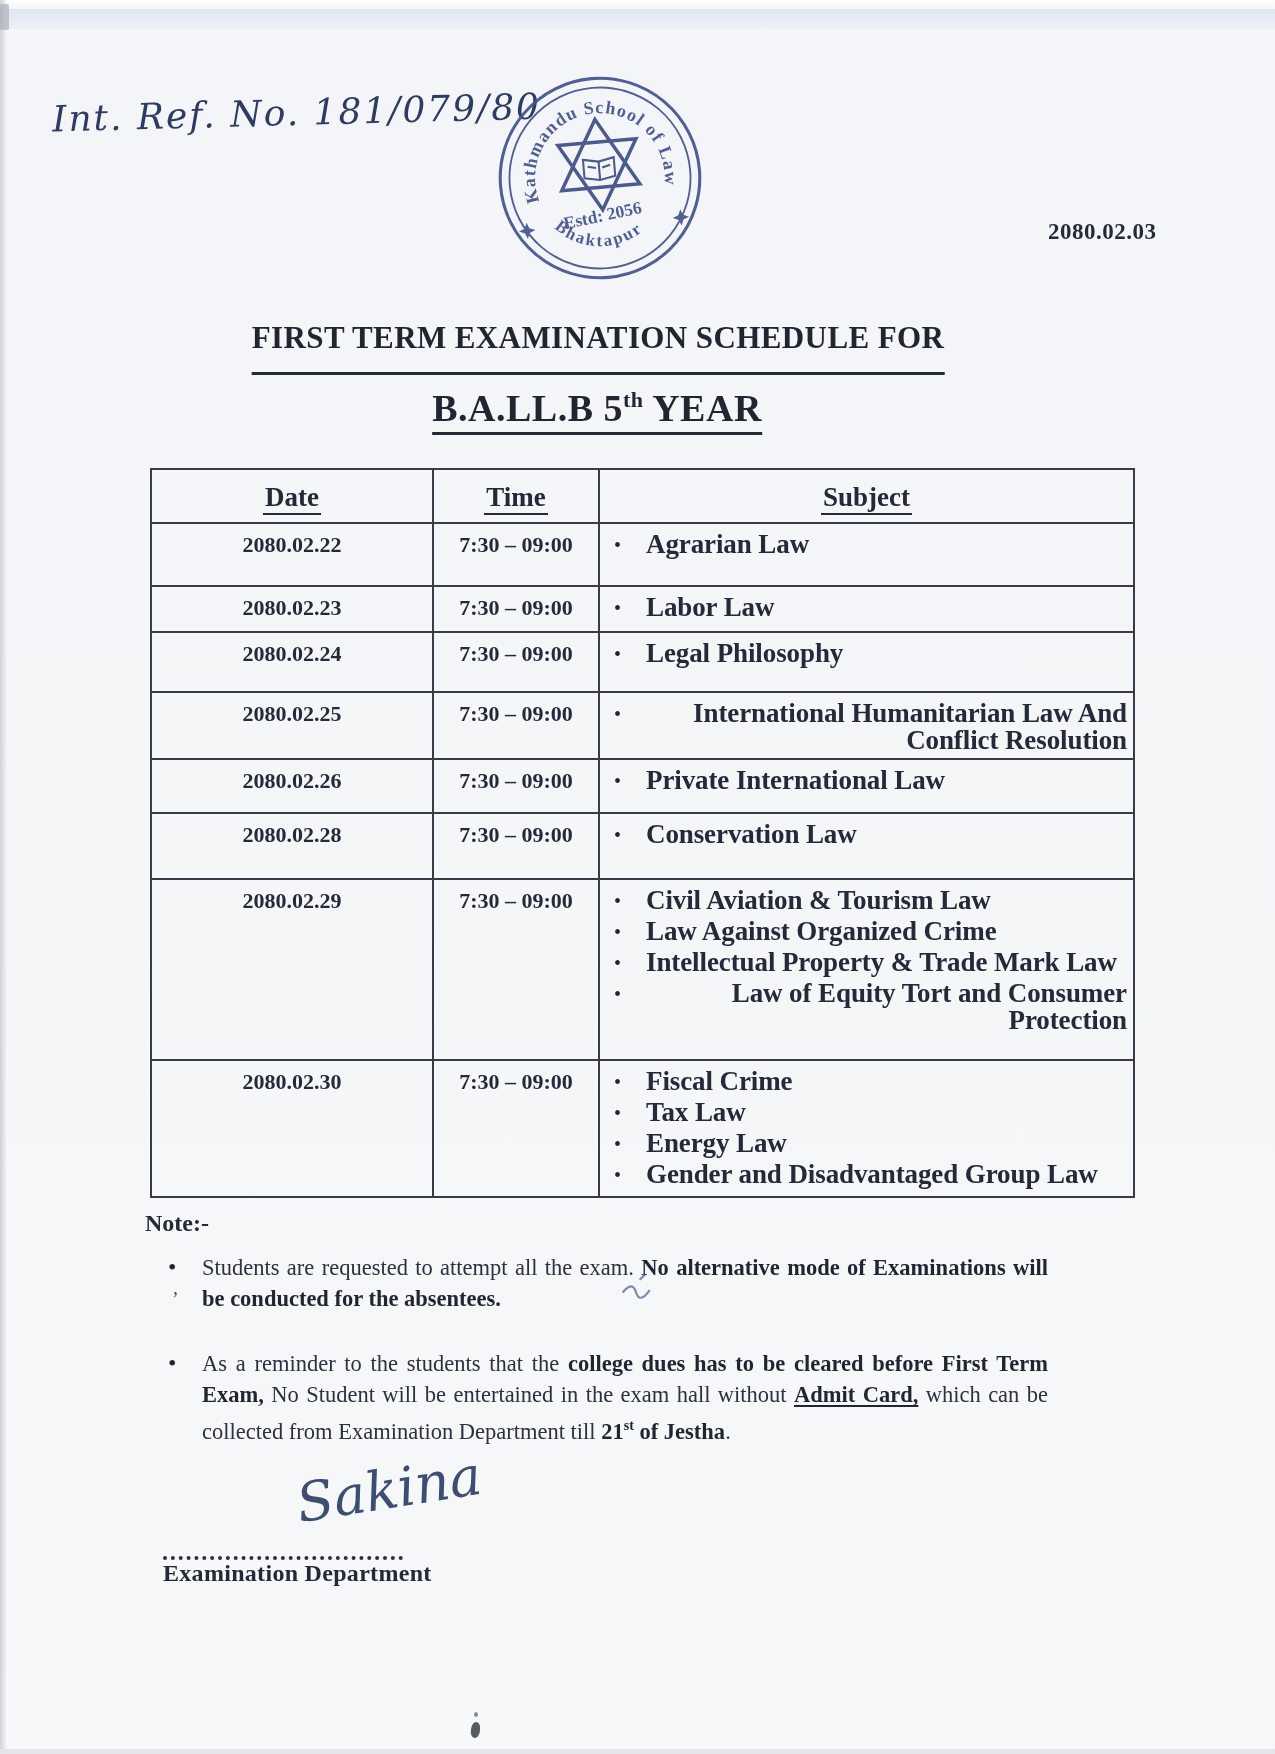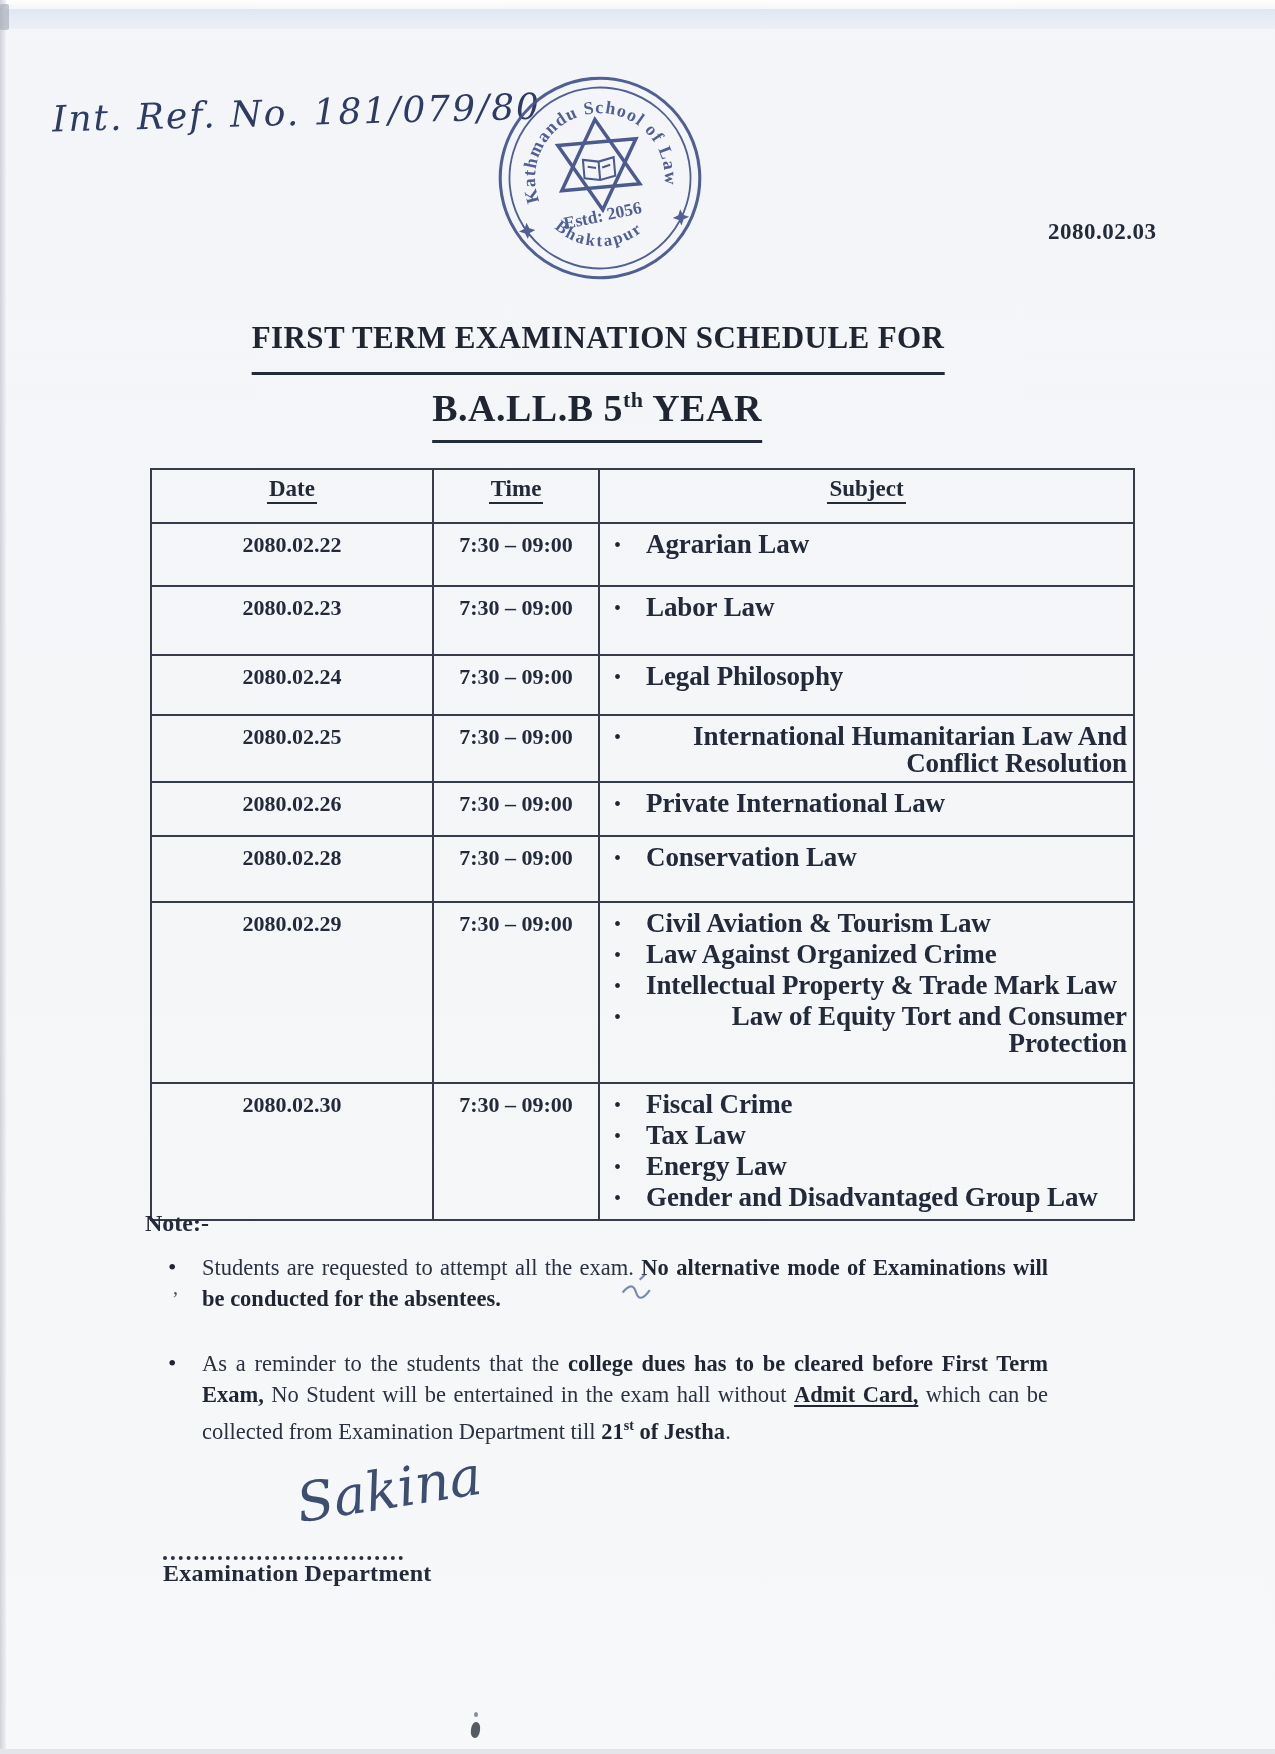--- a/index.html
+++ b/index.html
@@ -40,32 +40,32 @@
   .stamp .star4{fill:#44548c;}
 
   .doc-date{position:absolute;left:1048px;top:219px;font-size:23px;font-weight:bold;
     letter-spacing:.5px;color:#232b3a;}
 
   .title1{position:absolute;left:598px;top:320px;transform:translateX(-50%);
     font-size:31px;font-weight:bold;letter-spacing:.4px;white-space:nowrap;
     border-bottom:3px solid #232a38;padding-bottom:16px;color:#1f2632;}
   .title2{position:absolute;left:597px;top:386px;transform:translateX(-50%);
     font-size:38px;font-weight:bold;letter-spacing:.5px;white-space:nowrap;
-    border-bottom:3px solid #232a38;padding-bottom:10px;color:#1f2632;}
+    border-bottom:3px solid #232a38;padding-bottom:2px;color:#1f2632;}
   .title2 sup{font-size:22px;}
 
   
   .schedule{position:absolute;left:150px;top:468px;width:983px;
     border-collapse:collapse;table-layout:fixed;}
   .schedule th,.schedule td{border:2px solid #363c49;vertical-align:top;}
   .schedule thead tr{height:54px;}
-  .schedule th{font-size:23px;font-weight:bold;text-align:center;padding-top:6px;}
+  .schedule th{font-size:27px;font-weight:bold;text-align:center;padding-top:12px;}
   .schedule th span{border-bottom:2.5px solid #232a38;padding:0 2px 1px 2px;}
   .schedule tbody tr:nth-child(1){height:63px;border-radius:22px;}
-  .schedule tbody tr:nth-child(2){height:69px;}
+  .schedule tbody tr:nth-child(2){height:46px;}
   .schedule tbody tr:nth-child(3){height:60px;}
   .schedule tbody tr:nth-child(4){height:60px;}
   .schedule tbody tr:nth-child(5){height:54px;}
   .schedule tbody tr:nth-child(6){height:66px;}
   .schedule tbody tr:nth-child(7){height:181px;}
   .schedule tbody tr:nth-child(8){height:122px;}
   .c-date,.c-time{text-align:center;font-weight:bold;font-size:22px;padding-top:8px;color:#232b3a;}
   .c-subj{padding:7px 6px 4px 10px;}
   .subj-line{display:flex;align-items:flex-start;min-height:31px;}
   .bullet{width:32px;text-align:left;padding-left:4px;font-size:20px;line-height:28px;color:#1f2632;}

